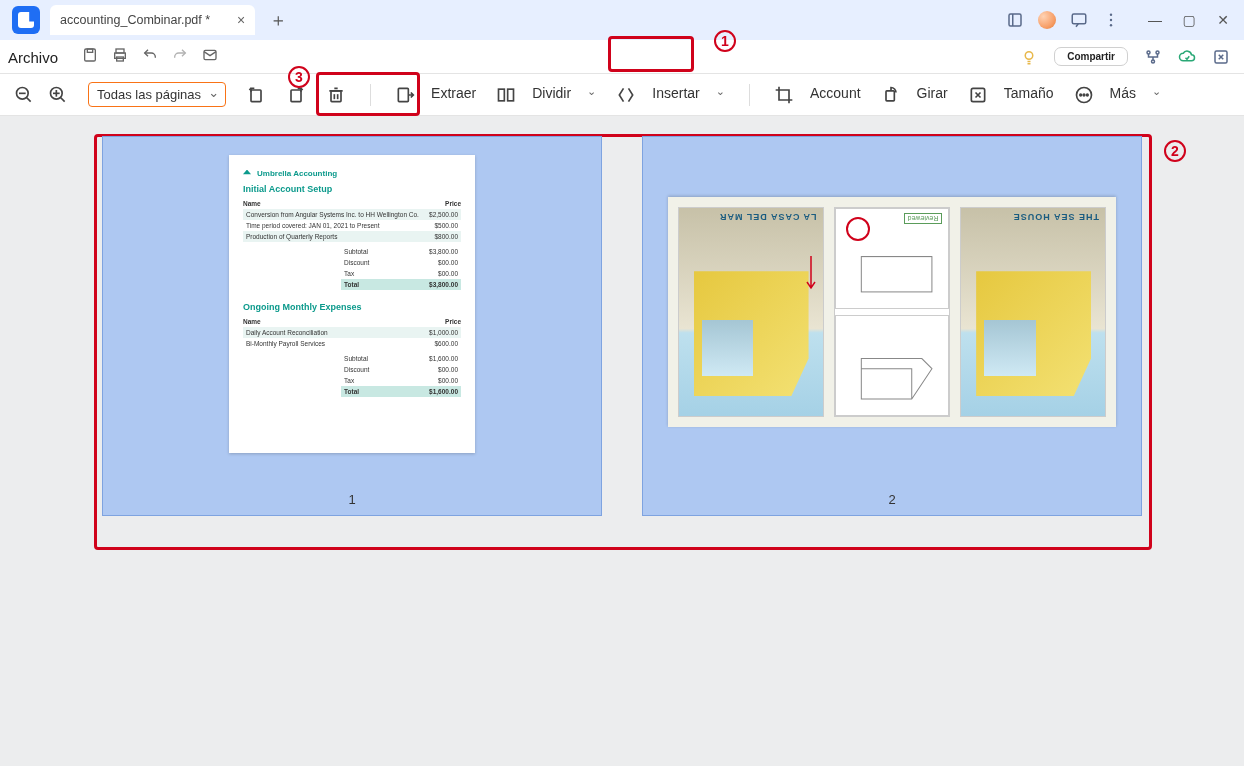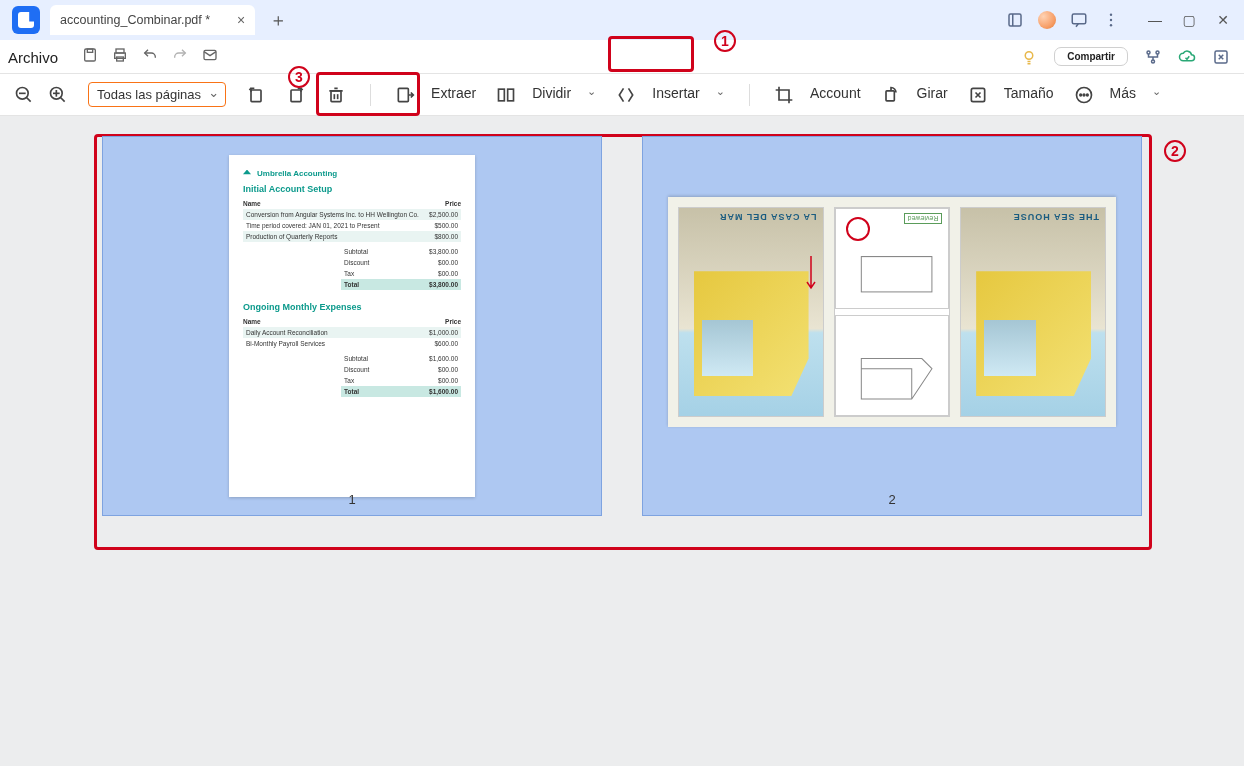--- a/index.html
+++ b/index.html
@@ -80,21 +80,21 @@
   }
   .page-thumb {
     width:500px; height:380px; background:#aec8f2; border:1px solid #7ea3e0;
     display:flex; flex-direction:column; align-items:center; justify-content:flex-start;
     position:relative; padding-top:18px;
   }
   .page-thumb.sel { outline: none; }
   .page-num { position:absolute; bottom:8px; left:0; right:0; text-align:center; font-size:13px; color:#333;}
   
   .doc1 {
-    width:246px; height:342px; background:#fff; box-shadow:0 1px 3px rgba(0,0,0,.2);
+    width:246px; height:298px; background:#fff; box-shadow:0 1px 3px rgba(0,0,0,.2);
     padding:14px 14px 10px; font-size:7px; color:#333;
   }
   .doc1 .brand { color:#0c9a8c; font-weight:700; font-size:8px; display:flex; gap:6px; align-items:center;}
   .doc1 .umbrella { width:8px; height:8px; background:#0c9a8c; clip-path: polygon(50% 0, 100% 60%, 0 60%); }
   .doc1 h1 { color:#0c9a8c; font-size:18px; font-weight:800; margin:14px 0 10px; }
   .doc1 h3 { color:#0c9a8c; font-size:9px; font-weight:700; margin:6px 0 4px;}
   .doc1 table { width:100%; border-collapse:collapse; font-size:6.5px;}
   .doc1 th { text-align:left; font-weight:700; padding:2px 0;}
   .doc1 th.right, .doc1 td.right { text-align:right;}
   .doc1 tr.band td { background:#e9f4f2; }

